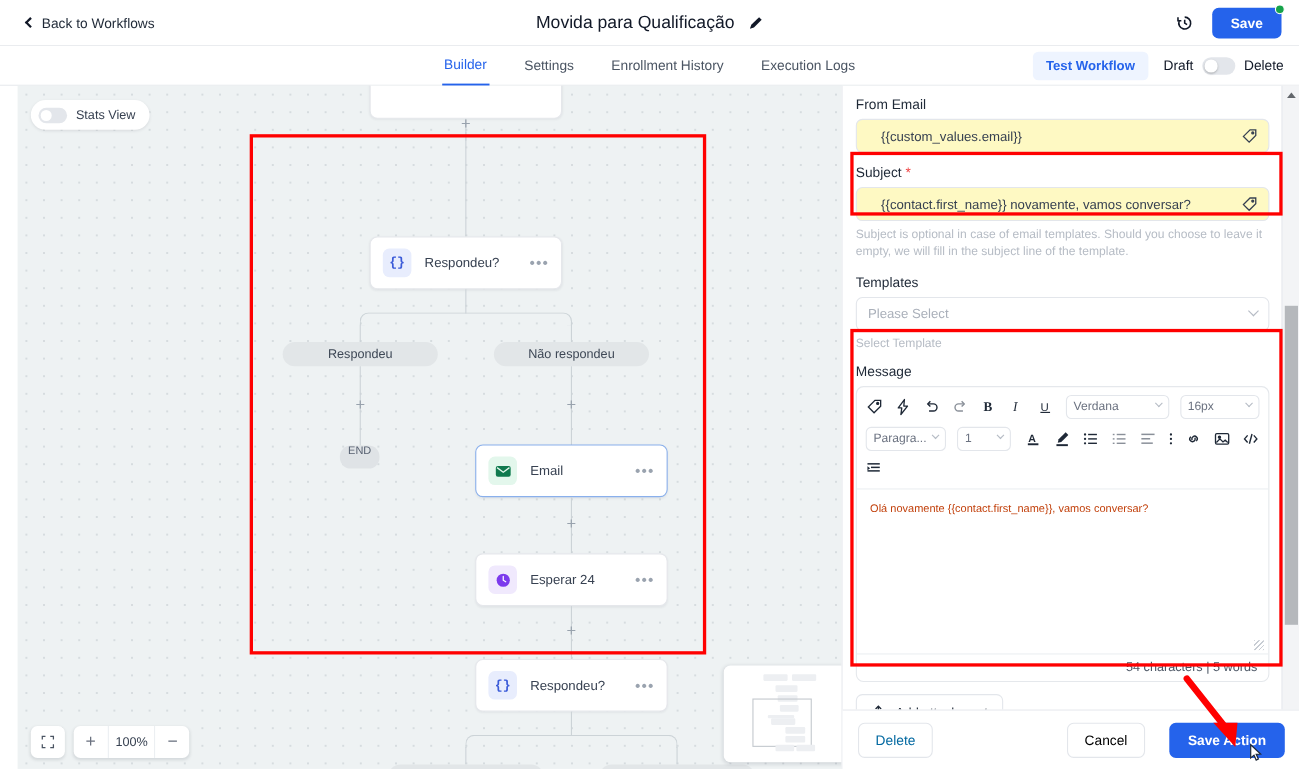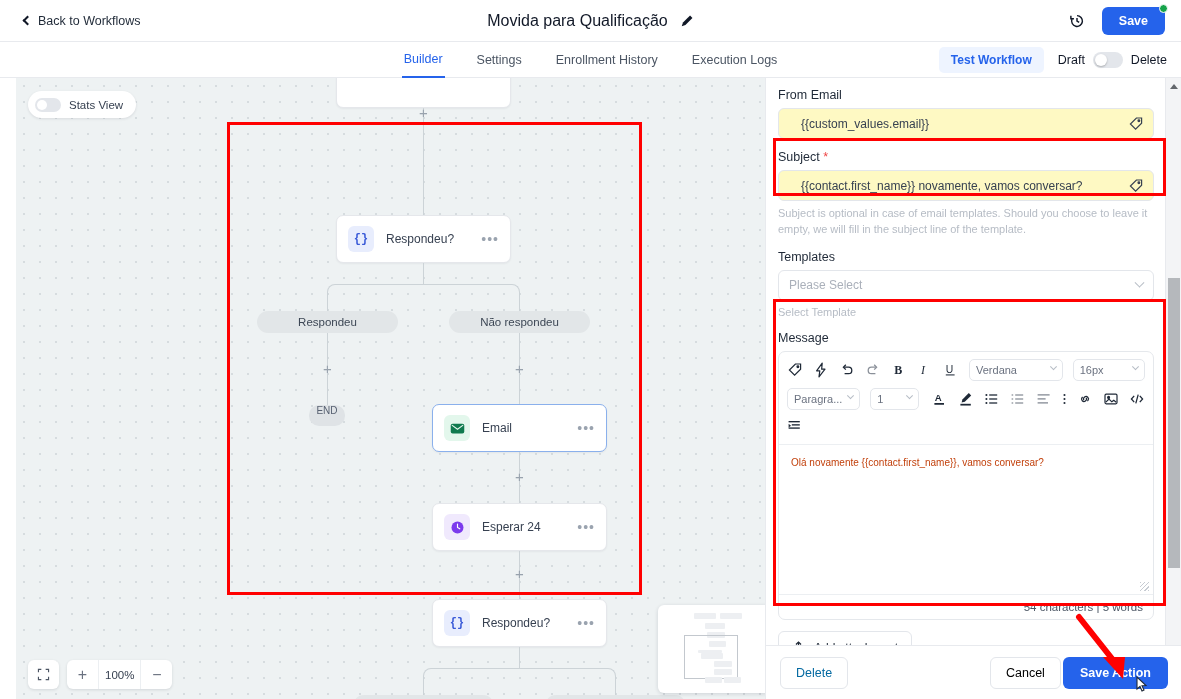--- a/index.html
+++ b/index.html
@@ -649,21 +649,21 @@
         </div>
       <div class="sb-thumb"></div>
       <div class="sb-arrow dn">
           <span class="sb-tri dn"></span>
         </div>
     </div>
 
     <div class="panel-footer">
       <button class="btn-ghost btn-delete">Delete</button>
       <span class="spacer"></span>
-      <button class="btn-ghost" style="margin-right:2px;">Cancel</button>
+      <button class="btn-ghost" style="margin-right:22px;">Cancel</button>
       <button class="btn-primary">Save Action</button>
     </div>
 
     <svg class="red-arrow" viewBox="0 0 66 74">
       <path d="M6 4 L44 52" stroke="#ff0000" stroke-width="6" stroke-linecap="round"></path>
       <path d="M50 66 L30 44 L52 44 Z" fill="#ff0000"></path>
     </svg>
     <svg class="cursor-ic" viewBox="0 0 17 21">
       <path d="M3 1 L3 13 L6 10.5 L8 15 L10 14 L8 9.8 L12 9.5 Z" fill="#ffffff" stroke="#1f2937" stroke-width="1.1"></path>
     </svg>

